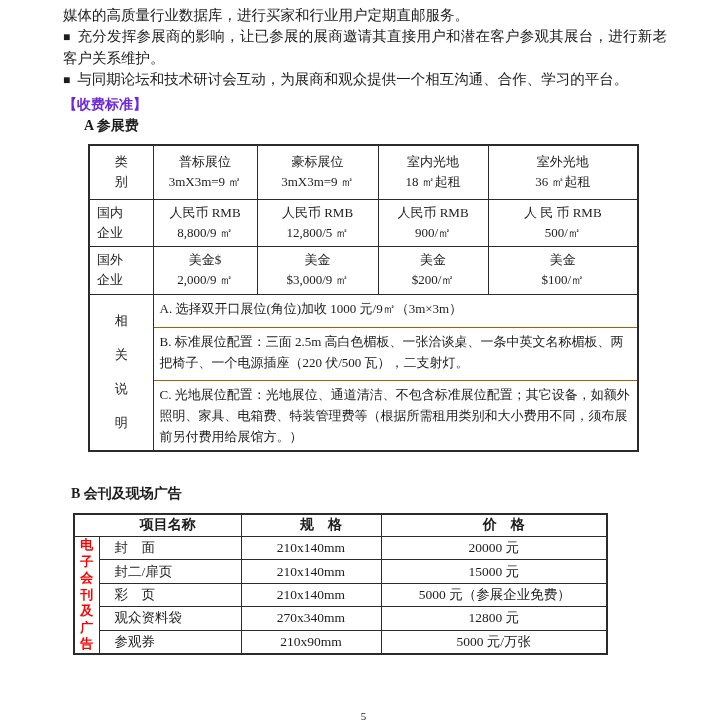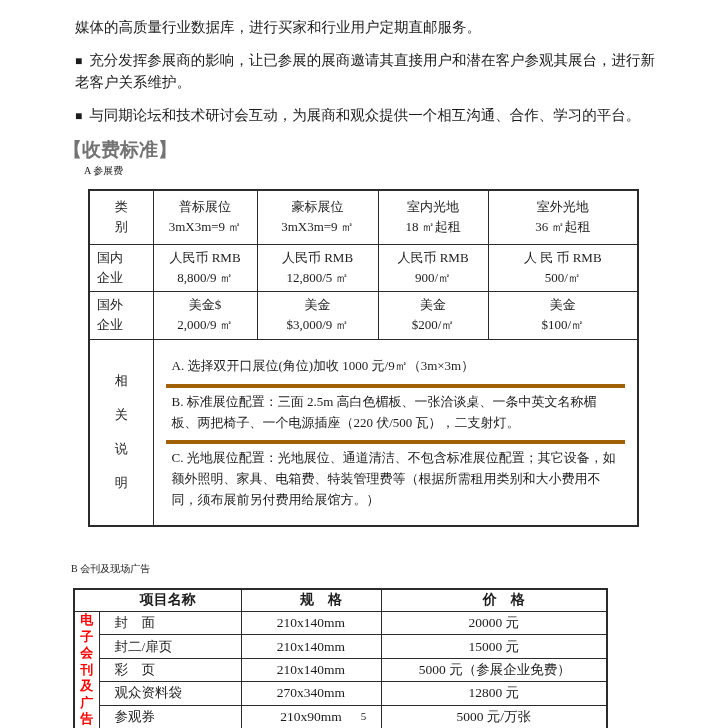--- a/index.html
+++ b/index.html
@@ -7,34 +7,34 @@
     position:relative;
     width:727px; height:728px;
     background:#ffffff;
     box-sizing:border-box;
     padding:5px 60px 0 63px;
     font-family:"Liberation Serif", serif;
     color:#1c1c1c;
     overflow:hidden;
   }
   p.body-text {
-    margin:12px;
+    margin:0;
     font-size:14.5px;
     line-height:21px;
     text-align:justify;
   }
   .bullet { font-size:12px; margin-right:7px; }
   .section-title {
     margin-top:3px;
-    color:#737373;
+    color:#6d28d9;
     font-weight:bold;
-    font-size:19px;
+    font-size:14px;
     line-height:21px;
   }
-  .sub-heading { font-weight:normal; font-size:10px; line-height:21px; }
+  .sub-heading { font-weight:bold; font-size:14px; line-height:21px; }
   .sub-a { margin-left:21px; }
   .sub-b { margin-top:31px; margin-left:8px; }
 
   table { border-collapse:collapse; table-layout:fixed; }
   td { box-sizing:border-box; }
 
   
   table.ta { margin-left:25px; margin-top:8px; width:549px; border:2px solid #2b2b2b; }
   .ta td {
     border:1px solid #2b2b2b;
@@ -47,27 +47,27 @@
   .ta tr.hrow td { height:54px; }
   .ta tr.drow1 td { height:47px; }
   .ta tr.drow2 td { height:48px; }
   .ta td.rowlabel { text-align:left; padding-left:7px;margin-top:15px; }
   .ta td.notes-label { padding:0; }
   .notes-label-stack {
     display:flex; flex-direction:column;
     justify-content:space-around; align-items:center;
     height:137px;
   }
-  .ta td.notes-cell { padding:12px; text-align:left; }
+  .ta td.notes-cell { padding:0; text-align:left; }
   .notes-stack > div {
     font-size:13px; line-height:21px;
     padding:3px 6px 2px 6px;
     text-align:left;
   }
-  .notes-stack > div + div { border-top:4px solid #a16207; }
+  .notes-stack > div + div { border-top:1px solid #a16207; }
   .note-a { height:27px; }
   .note-b { height:47px; }
   .note-c { height:64px; }
 
   
   table.tb { margin-left:10px; margin-top:9px; width:533px; border:2px solid #2b2b2b; }
   .tb td {
     border:1px solid #2b2b2b;
     font-size:13.5px;
     line-height:20px;

